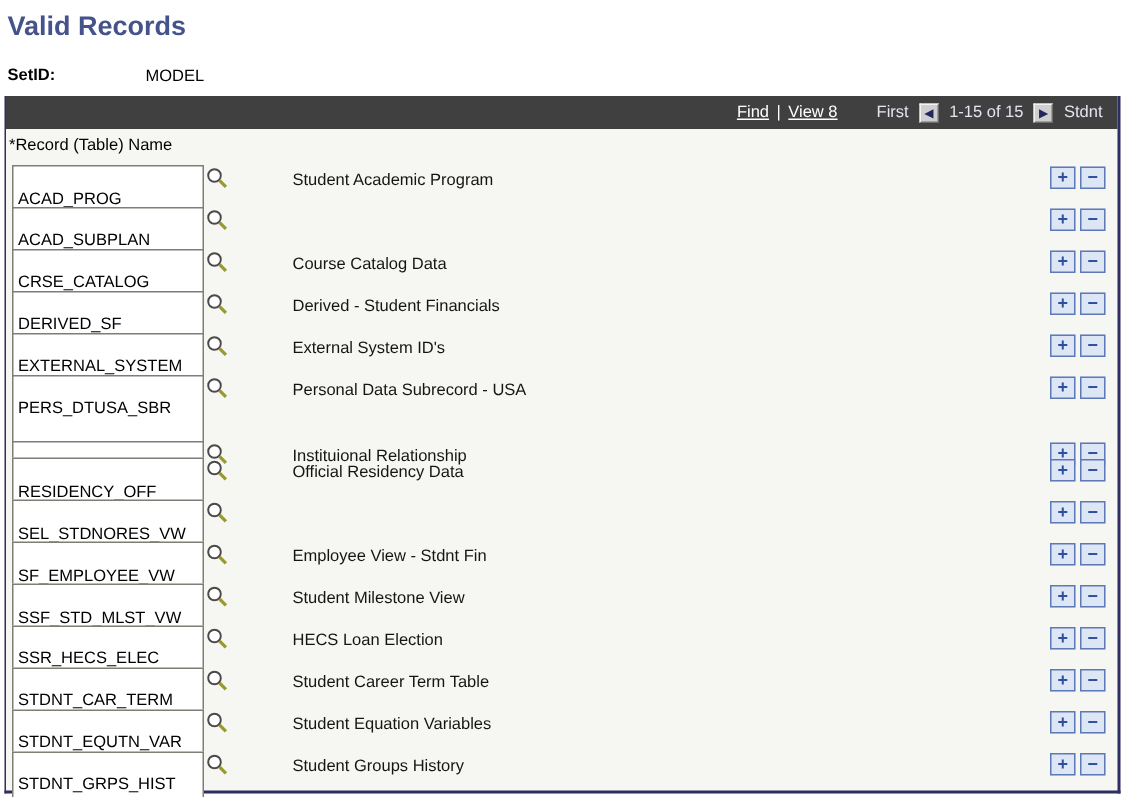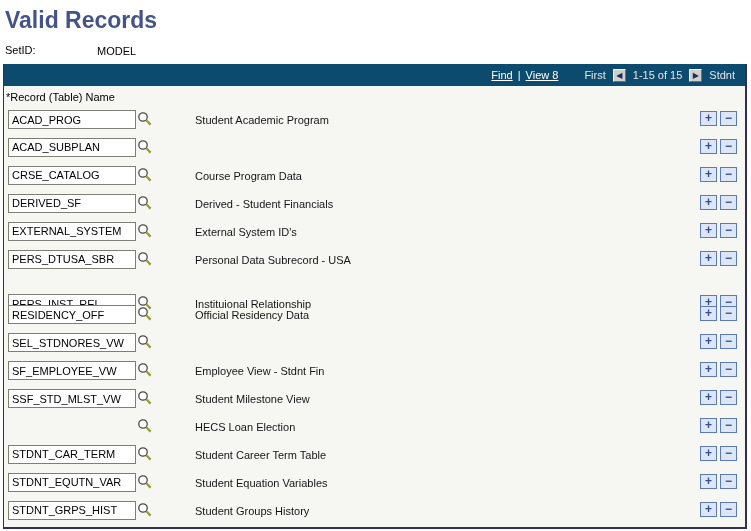--- a/index.html
+++ b/index.html
@@ -1,44 +1,44 @@
 <!DOCTYPE html>
 <html><head>
 <meta charset="utf-8">
 <style>
   html,body{margin:0;padding:0;background:#ffffff;width:751px;height:531px;overflow:hidden;
     font-family:"Liberation Sans",sans-serif;}
-  .page-title{position:absolute;left:5px;top:7px;font-size:23px;font-weight:bold;color:#44548A;}
+  .page-title{position:absolute;left:5px;top:7px;font-size:18px;font-weight:bold;color:#44548A;}
   .setid-row{position:absolute;left:5px;top:44px;font-size:11px;color:#000;}
-  .setid-label{font-weight:normal;}
+  .setid-label{font-weight:bold;}
   .setid-value{position:absolute;left:70px;top:1px;font-weight:normal;white-space:nowrap;padding-left:22px;}
 
   .grid{position:absolute;left:3px;top:64px;width:744px;height:465px;background:#f6f6f2;
     border-left:1px solid #2e2e62;border-right:2px solid #2e2e62;border-bottom:2px solid #2e2e62;
     box-sizing:border-box;}
-  .grid-toolbar{position:absolute;left:0;top:0;width:100%;height:22px;background:#0c4a6e;
+  .grid-toolbar{position:absolute;left:0;top:0;width:100%;height:22px;background:#404040;
     display:flex;align-items:center;justify-content:flex-end;box-sizing:border-box;padding-right:6px;
     font-size:11px;color:#e3e5ef;}
   .tb-link{color:#ffffff;text-decoration:underline;cursor:pointer;}
   .tb-sep{margin:0 5px;color:#ffffff;}
   .tb-gap{width:22px;}
   .tb-word{margin:0 4px;}
   .pager-btn{width:13px;height:13px;margin:0 3px;background:#cfcfcf;
     border-top:1px solid #f2f2f2;border-left:1px solid #f2f2f2;
     border-right:1px solid #6e6e6e;border-bottom:1px solid #6e6e6e;
     color:#26265c;font-size:8px;line-height:11px;text-align:center;padding:0;cursor:pointer;
     font-family:"DejaVu Sans",sans-serif;box-sizing:border-box;}
 
   .col-header{position:absolute;left:2px;top:27px;font-size:11px;font-weight:normal;color:#000;}
 
   .grid-rows{position:absolute;left:0;top:0;width:100%;height:100%;}
   .grid-row{position:absolute;left:0;width:100%;height:22px;}
   .rec-input{position:absolute;left:4px;top:0;width:120px;height:15px;border:1px solid #7e7e74;
     background:#ffffff;font-family:"Liberation Sans",sans-serif;font-size:11px;color:#000;
-    padding:1px 3px;}
+    padding:14px 3px;}
   .lookup{position:absolute;left:133px;top:1px;width:16px;height:16px;cursor:pointer;}
   .rec-desc{position:absolute;left:191px;top:4px;font-size:11px;color:#151515;white-space:nowrap;}
   .pm{position:absolute;top:1px;width:17px;height:15px;background:#dce6f5;border:1px solid #5e79b7;
     color:#2d4f9e;font-weight:bold;font-size:12px;line-height:11px;text-align:center;padding:0;
     cursor:pointer;font-family:"Liberation Sans",sans-serif;box-sizing:border-box;}
   .pm.plus{left:696px;}
   .pm.minus{left:716px;}
 </style>
 </head>
 <body>
@@ -84,21 +84,21 @@
           </svg></span>
         <button class="pm plus">+</button>
         <button class="pm minus">−</button>
       </div>
       <div class="grid-row" style="top: 101.8px;">
         <input class="rec-input" type="text" value="CRSE_CATALOG" style="">
         <span class="lookup"><svg width="16" height="16" viewBox="0 0 16 16">
             <circle cx="6" cy="6" r="4.2" fill="#ffffff" stroke="#4a4a4a" stroke-width="1.3"></circle>
             <line x1="9.3" y1="9.3" x2="13.6" y2="13.6" stroke="#99992e" stroke-width="2.2"></line>
           </svg></span>
-        <span class="rec-desc">Course Program Data</span>
+        <span class="rec-desc">Course Catalog Data</span>
         <button class="pm plus">+</button>
         <button class="pm minus">−</button>
       </div>
       <div class="grid-row" style="top: 129.7px;">
         <input class="rec-input" type="text" value="DERIVED_SF" style="">
         <span class="lookup"><svg width="16" height="16" viewBox="0 0 16 16">
             <circle cx="6" cy="6" r="4.2" fill="#ffffff" stroke="#4a4a4a" stroke-width="1.3"></circle>
             <line x1="9.3" y1="9.3" x2="13.6" y2="13.6" stroke="#99992e" stroke-width="2.2"></line>
           </svg></span>
         <span class="rec-desc">Derived - Student Financials</span>
@@ -168,20 +168,21 @@
         <input class="rec-input" type="text" value="SSF_STD_MLST_VW" style="">
         <span class="lookup"><svg width="16" height="16" viewBox="0 0 16 16">
             <circle cx="6" cy="6" r="4.2" fill="#ffffff" stroke="#4a4a4a" stroke-width="1.3"></circle>
             <line x1="9.3" y1="9.3" x2="13.6" y2="13.6" stroke="#99992e" stroke-width="2.2"></line>
           </svg></span>
         <span class="rec-desc">Student Milestone View</span>
         <button class="pm plus">+</button>
         <button class="pm minus">−</button>
       </div>
       <div class="grid-row" style="top: 352.9px;">
+        <input class="rec-input" type="text" value="SSR_HECS_ELEC" style="">
         <span class="lookup"><svg width="16" height="16" viewBox="0 0 16 16">
             <circle cx="6" cy="6" r="4.2" fill="#ffffff" stroke="#4a4a4a" stroke-width="1.3"></circle>
             <line x1="9.3" y1="9.3" x2="13.6" y2="13.6" stroke="#99992e" stroke-width="2.2"></line>
           </svg></span>
         <span class="rec-desc">HECS Loan Election</span>
         <button class="pm plus">+</button>
         <button class="pm minus">−</button>
       </div>
       <div class="grid-row" style="top: 380.8px;">
         <input class="rec-input" type="text" value="STDNT_CAR_TERM" style="">

